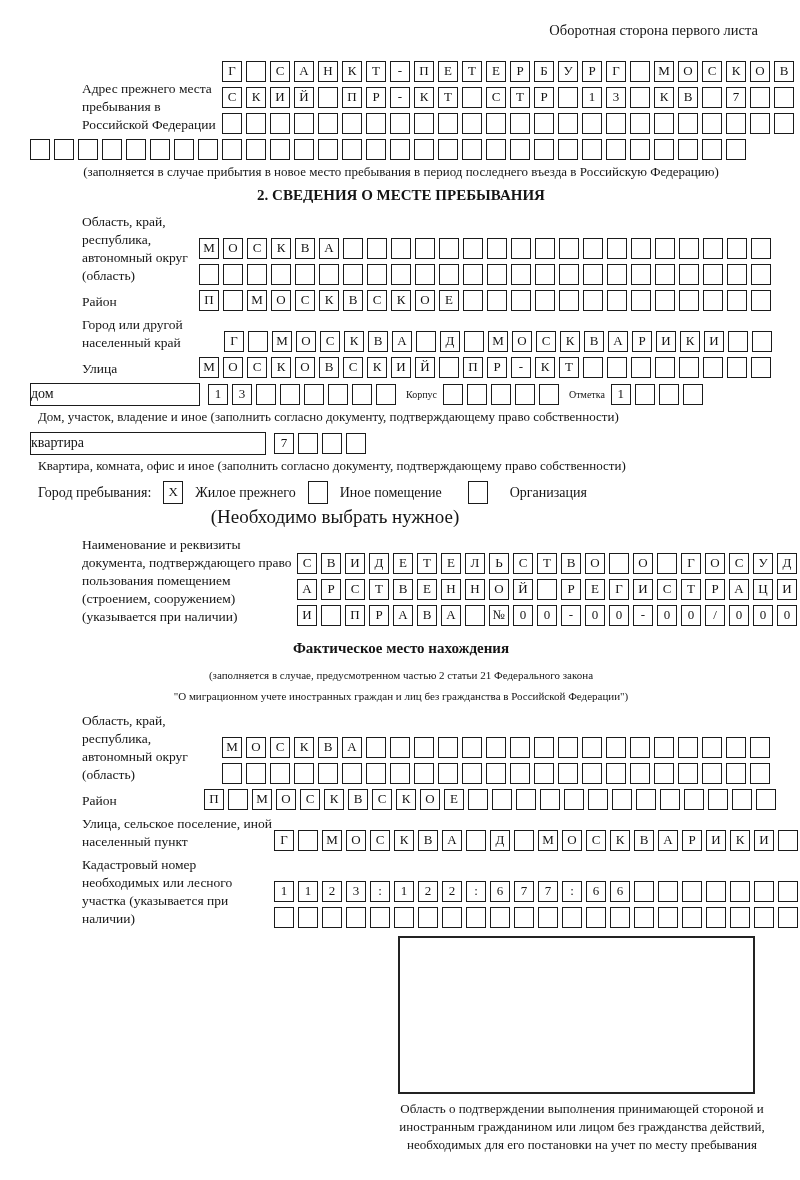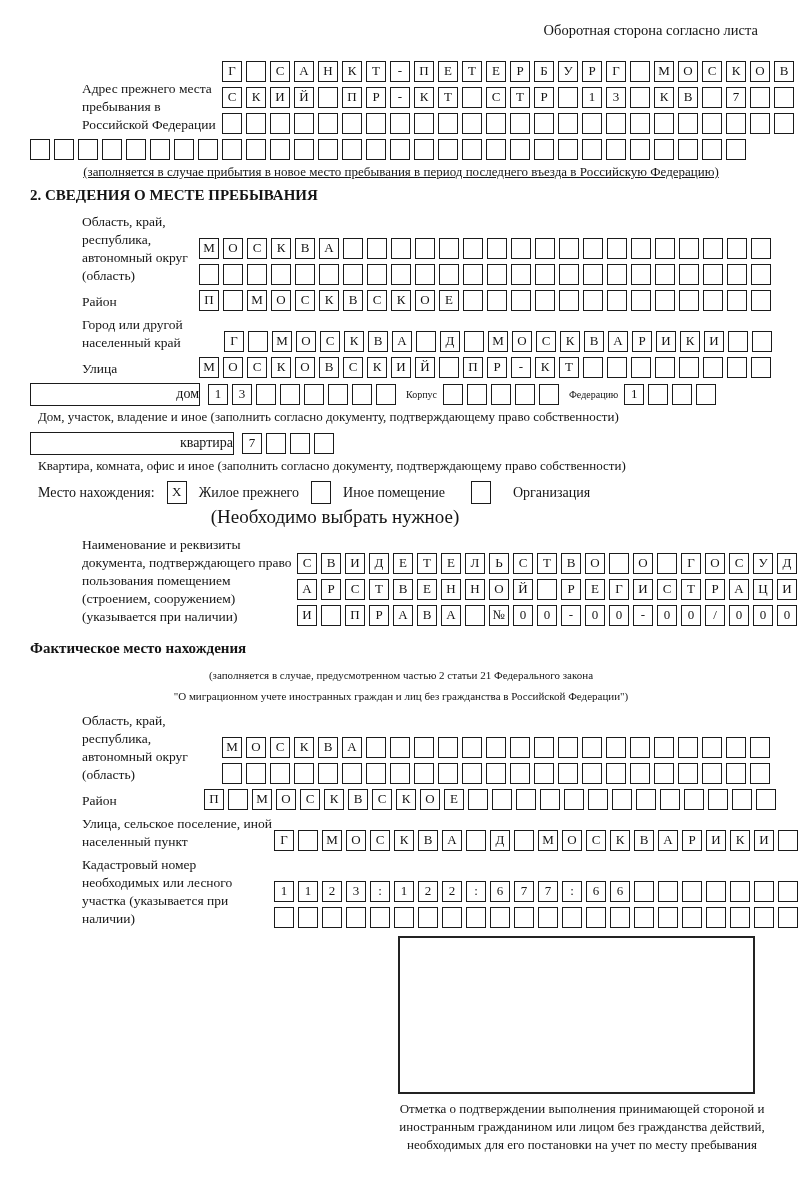--- a/index.html
+++ b/index.html
@@ -8,42 +8,42 @@
   .hdr{text-align:right;font-size:14.5px;margin:16px 14px 22px 0;}
   .row{display:flex;align-items:flex-end;margin-bottom:5px;margin-left:44px;}
   .lbl{box-sizing:border-box;font-size:13.5px;line-height:18px;padding-left:8px;flex:0 0 auto;}
   .w148{width:148px}.w125{width:125px}.w150{width:150px}.w223{width:223px}.w130{width:130px}.w200{width:200px}
   .bxc{display:flex;flex-direction:column;gap:5px;}
   .bxr{display:flex;flex-wrap:nowrap;}
   .cell{box-sizing:border-box;flex:0 0 20px;width:20px;height:21px;border:1.5px solid #1b1b1b;margin-right:4px;
         text-align:center;font-size:13px;line-height:18px;font-family:"Liberation Serif",serif;}
   .fullrow{margin:1px 0 3px 0;}
   .note{font-size:13px;line-height:17px;margin:1px 0 7px 8px;}
-  .note.center{text-align:center;margin-left:0;text-decoration:underline;}
-  .sect-title{font-weight:bold;font-size:15px;margin:7px 0 9px 0;}
-  .widebox{box-sizing:border-box;border:1.5px solid #1b1b1b;height:23px;text-align:right;font-size:14px;line-height:20px;flex:0 0 auto;}
+  .note.center{text-align:center;margin-left:0;}
+  .sect-title{text-align:center;font-weight:bold;font-size:15px;margin:7px 0 9px 0;}
+  .widebox{box-sizing:border-box;border:1.5px solid #1b1b1b;height:23px;text-align:left;font-size:14px;line-height:20px;flex:0 0 auto;}
   .houserow{display:flex;align-items:center;margin-bottom:2px;}
   .inlbl{font-size:10px;line-height:23px;margin:0 6px 0 6px;flex:0 0 auto;}
   .gap8{width:8px;flex:0 0 auto;}
   .stay{display:flex;align-items:center;font-size:14px;margin:6px 0 2px 0;}
   .stay .lead{padding-left:8px;margin-right:12px;}
   .stay .opt{margin:0 12px 0 8px;}
   .stay .cell{height:23px;line-height:20px;}
   .stay-note{width:610px;text-align:center;font-size:19px;margin:2px 0 8px 0;}
   .preamble{text-align:center;font-size:11px;line-height:19px;margin:0 0 6px 0;}
   .stamp{box-sizing:border-box;width:357px;height:158px;border:2px solid #232323;margin:8px 0 6px 368px;}
   .stamp-note{width:404px;margin-left:350px;text-align:center;font-size:13px;line-height:18px;}
   .mt8{margin-top:8px;}
 </style>
 </head>
 <body>
 
 <div class="page">
 
-  <div class="hdr">Оборотная сторона согласно листа</div>
+  <div class="hdr">Оборотная сторона первого листа</div>
 
   <div class="row">
     <div class="lbl w148">Адрес прежнего места пребывания в Российской Федерации</div>
     <div class="bxc">
       <div class="bxr">
           <span class="cell">Г</span>
           <span class="cell"></span>
           <span class="cell">С</span>
           <span class="cell">А</span>
           <span class="cell">Н</span>
@@ -318,44 +318,44 @@
         <span class="cell"></span>
       </div>
     <div class="inlbl">Корпус</div>
     <div class="bxr">
         <span class="cell"></span>
         <span class="cell"></span>
         <span class="cell"></span>
         <span class="cell"></span>
         <span class="cell"></span>
       </div>
-    <div class="inlbl">Федерацию</div>
+    <div class="inlbl">Отметка</div>
     <div class="bxr">
         <span class="cell">1</span>
         <span class="cell"></span>
         <span class="cell"></span>
         <span class="cell"></span>
       </div>
   </div>
   <div class="note">Дом, участок, владение и иное (заполнить согласно документу, подтверждающему право собственности)</div>
 
   <div class="houserow">
-    <div class="widebox" style="width:204px;">квартира</div>
+    <div class="widebox" style="width:236px;">квартира</div>
     <div class="gap8"></div>
     <div class="bxr">
         <span class="cell">7</span>
         <span class="cell"></span>
         <span class="cell"></span>
         <span class="cell"></span>
       </div>
   </div>
   <div class="note">Квартира, комната, офис и иное (заполнить согласно документу, подтверждающему право собственности)</div>
 
   <div class="stay">
-    <span class="lead">Место нахождения:</span>
+    <span class="lead">Город пребывания:</span>
     <span class="cell">X</span>
     <span class="opt">Жилое прежнего</span>
     <span class="cell"></span>
     <span class="opt">Иное помещение</span>
     <span class="cell" style="margin-left:14px;"></span>
     <span class="opt" style="margin-left:18px;">Организация</span>
   </div>
   <div class="stay-note">(Необходимо выбрать нужное)</div>
 
   <div class="row mt8">
@@ -599,15 +599,15 @@
           <span class="cell"></span>
           <span class="cell"></span>
           <span class="cell"></span>
           <span class="cell"></span>
           <span class="cell"></span>
         </div>
     </div>
   </div>
 
   <div class="stamp"></div>
-  <div class="stamp-note">Отметка о подтверждении выполнения принимающей стороной и иностранным гражданином или лицом без гражданства действий, необходимых для его постановки на учет по месту пребывания</div>
+  <div class="stamp-note">Область о подтверждении выполнения принимающей стороной и иностранным гражданином или лицом без гражданства действий, необходимых для его постановки на учет по месту пребывания</div>
 
 </div>
 
 </body></html>

